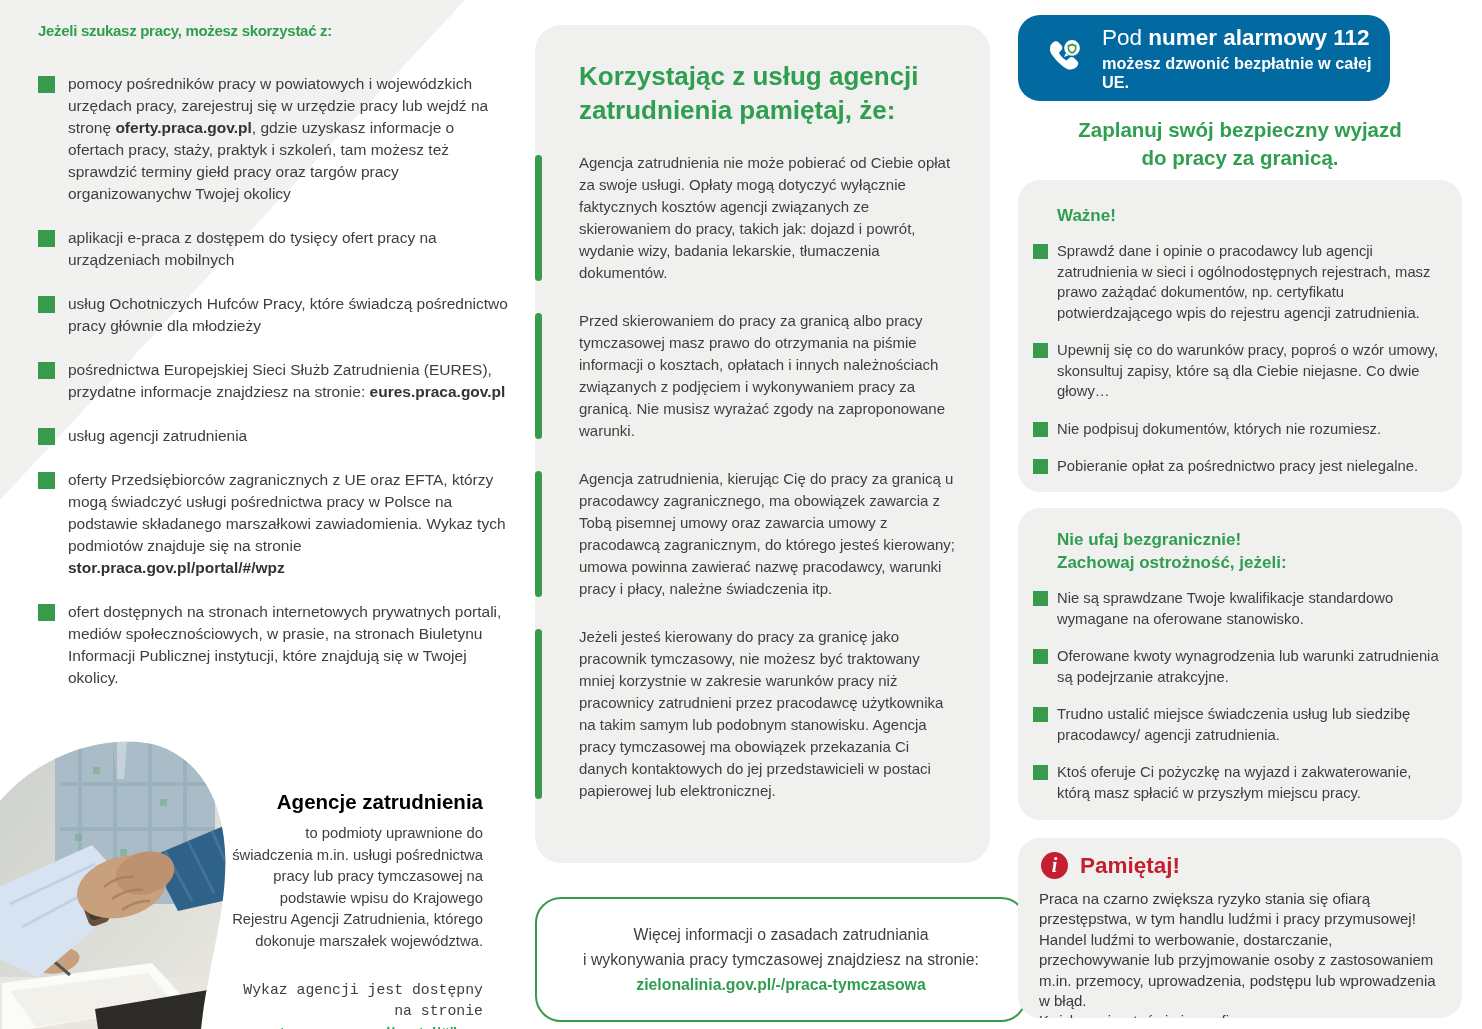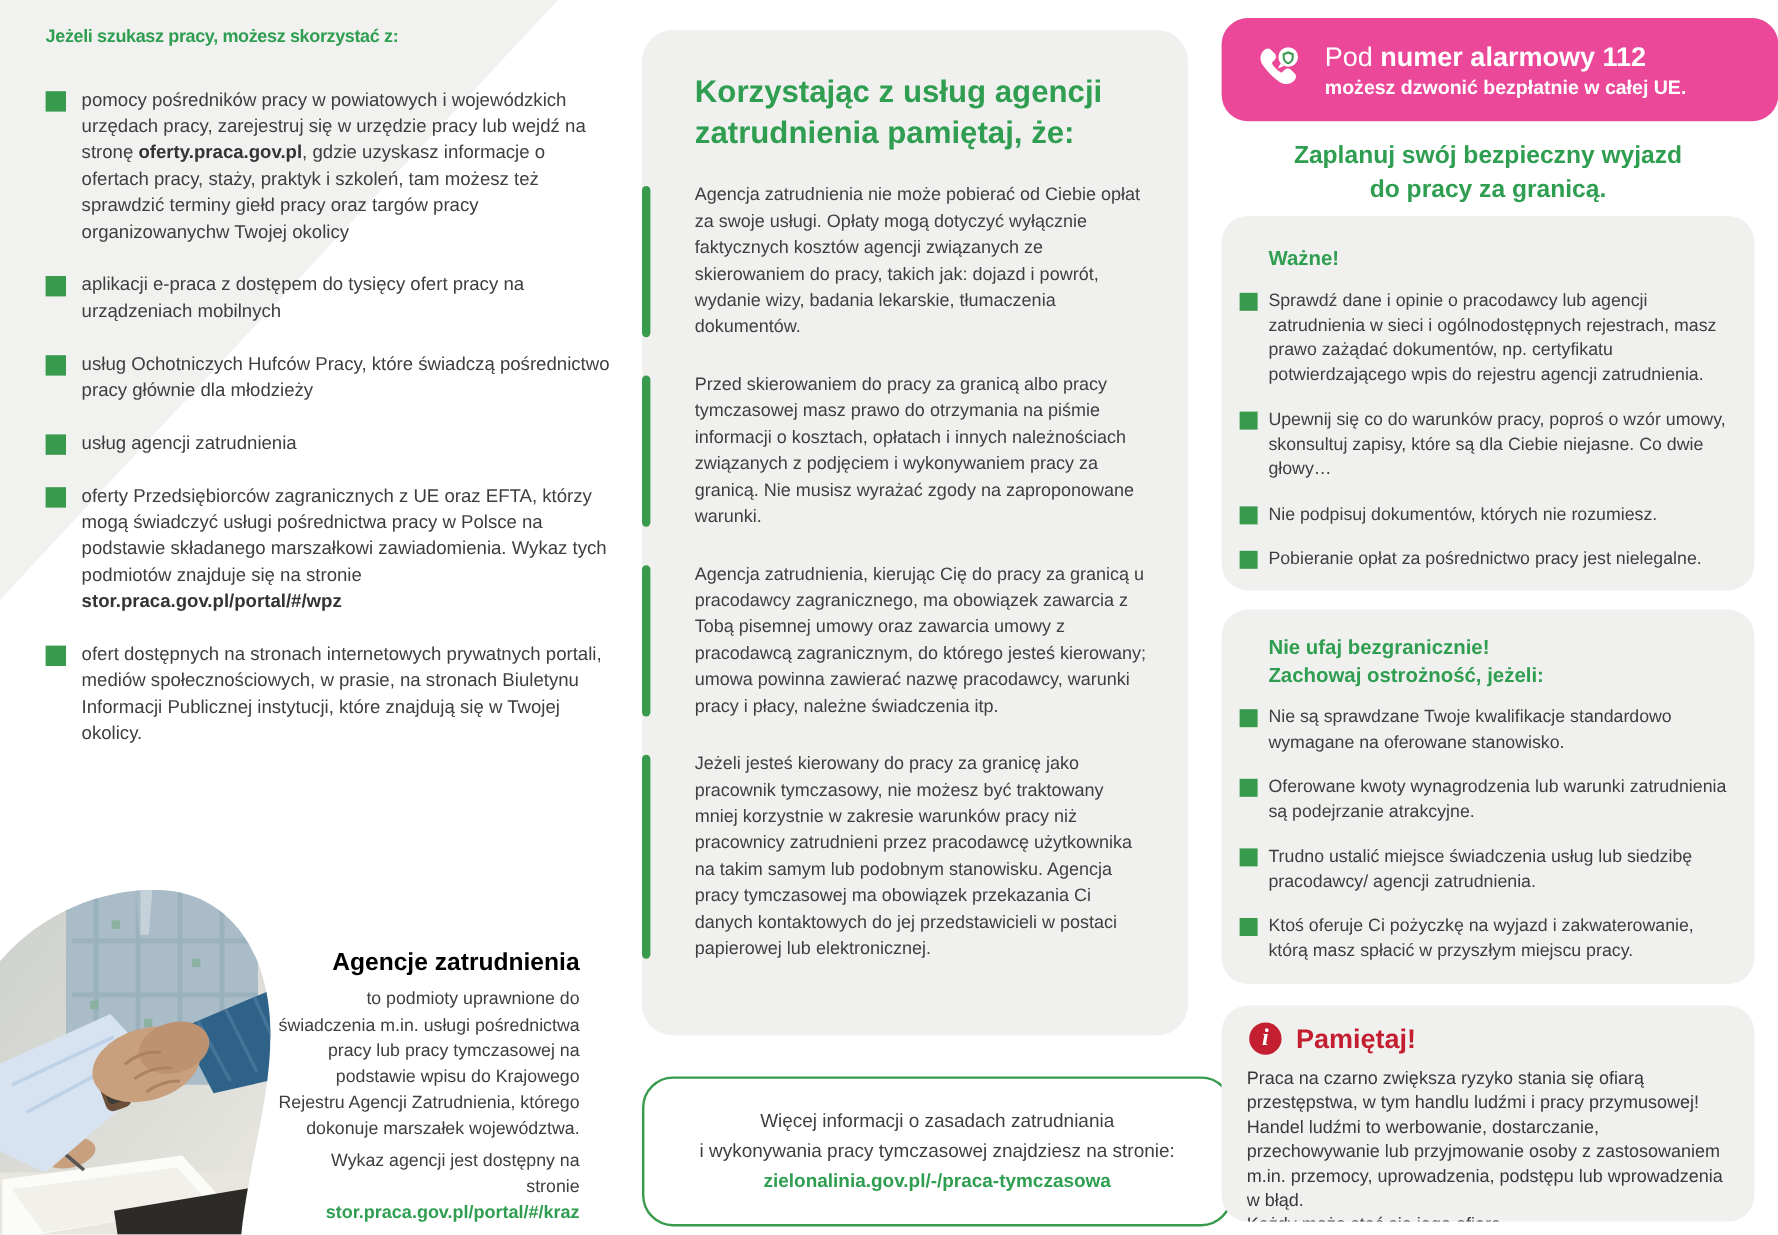--- a/index.html
+++ b/index.html
@@ -33,21 +33,21 @@
   .sq-s{width:15px;height:15px;background:#379a4c;flex:0 0 auto;margin-top:3px;}
   .b{font-weight:bold;color:#333;}
 
   
   .photo-blob{left:0;top:739px;width:240px;height:290px;}
 
   
   .agencies{left:230px;top:790px;width:253px;text-align:right;}
   .agencies h2{margin:0;font-size:20.5px;font-weight:bold;color:#000000;}
   .agencies .body{margin-top:9px;font-size:14.8px;line-height:21.5px;}
-  .agencies .note{margin-top:6px;font-size:14.8px;line-height:21px;}
+  .agencies .note{margin-top:28px;font-size:14.8px;line-height:21px;font-family:Liberation Mono, monospace;}
   .agencies .link{font-size:15px;font-weight:bold;color:#2f9e50;line-height:22px;}
 
   
   .mid-card{
     left:535px;top:25px;width:455px;height:838px;
     background:#f0f0ee;border-radius:26px;overflow:hidden;
     box-sizing:border-box;padding-top:34px;
   }
   .mid-card h1{
     margin:0;padding:0 44px 0 44px;
@@ -66,22 +66,22 @@
   .info-box{
     left:535px;top:897px;width:492px;height:125px;box-sizing:border-box;
     border:2px solid #379a4c;border-radius:26px;background:#fff;
     display:flex;flex-direction:column;justify-content:center;align-items:center;
     text-align:center;font-size:15.8px;line-height:25px;color:#3f3f3f;
   }
   .info-box .link{color:#2f9e50;font-weight:bold;}
 
   
   .banner{
-    left:1018px;top:15px;width:464px;height:86px;box-sizing:border-box;
-    background:#ec4899;border-radius:22px;
+    left:1018px;top:15px;width:372px;height:86px;box-sizing:border-box;
+    background:#0369a1;border-radius:22px;
     display:flex;align-items:center;padding-left:22px;color:#fff;
   }
   .banner .txt{margin-left:16px;}
   .banner .l1{font-size:22.5px;line-height:1.2;}
   .banner .l1 .b{color:#fff;}
   .banner .l2{font-size:16.3px;font-weight:600;margin-top:3px;}
 
   .plan-heading{
     left:1018px;top:116px;width:444px;text-align:center;
     font-size:20.5px;line-height:1.38;font-weight:bold;color:#2f9e50;
@@ -125,20 +125,24 @@
       <span class="sq"></span>
       <span><span>pomocy pośredników pracy w powiatowych i wojewódzkich urzędach pracy, zarejestruj się w urzędzie pracy lub wejdź na stronę </span><span class="b">oferty.praca.gov.pl</span><span>, gdzie uzyskasz informacje o ofertach pracy, staży, praktyk i szkoleń, tam możesz też sprawdzić terminy giełd pracy oraz targów pracy organizowanychw Twojej okolicy</span></span>
     </li>
     <li>
       <span class="sq"></span>
       <span>aplikacji e-praca z dostępem do tysięcy ofert pracy na urządzeniach mobilnych</span>
     </li>
     <li>
       <span class="sq"></span>
       <span>usług Ochotniczych Hufców Pracy, które świadczą pośrednictwo pracy głównie dla młodzieży</span>
+    </li>
+    <li>
+      <span class="sq"></span>
+      <span><span>pośrednictwa Europejskiej Sieci Służb Zatrudnienia (EURES), przydatne informacje znajdziesz na stronie: </span><span class="b">eures.praca.gov.pl</span></span>
     </li>
     <li>
       <span class="sq"></span>
       <span>usług agencji zatrudnienia</span>
     </li>
     <li>
       <span class="sq"></span>
       <span><span>oferty Przedsiębiorców zagranicznych z UE oraz EFTA, którzy mogą świadczyć usługi pośrednictwa pracy w Polsce na podstawie składanego marszałkowi zawiadomienia. Wykaz tych podmiotów znajduje się na stronie </span><span class="b">stor.praca.gov.pl/portal/#/wpz</span></span>
     </li>
     <li>

